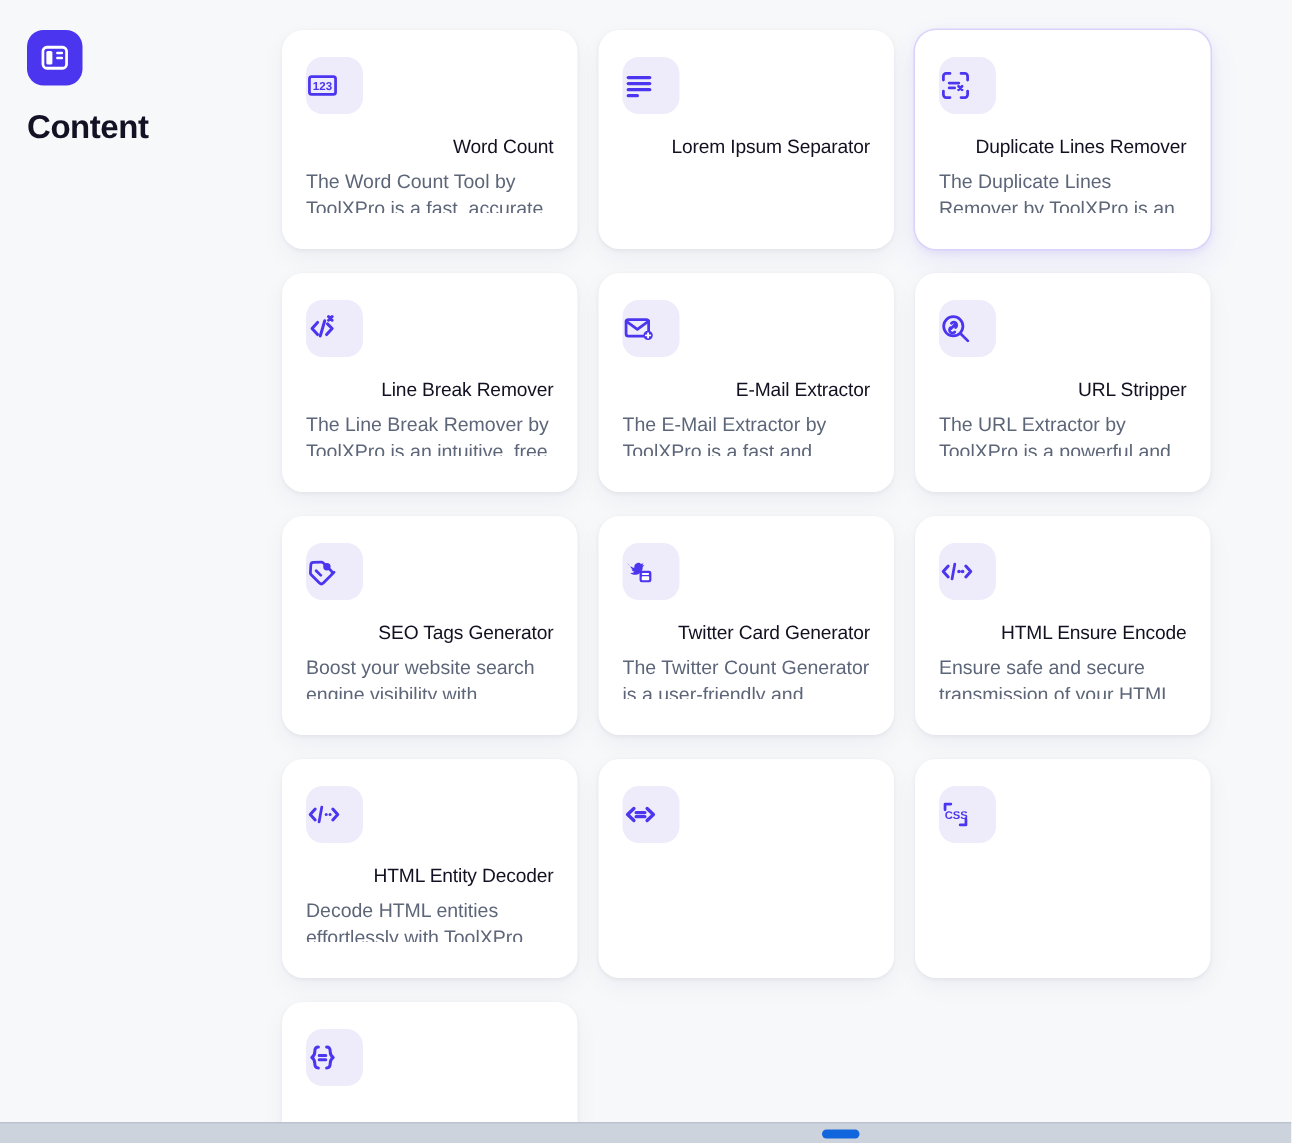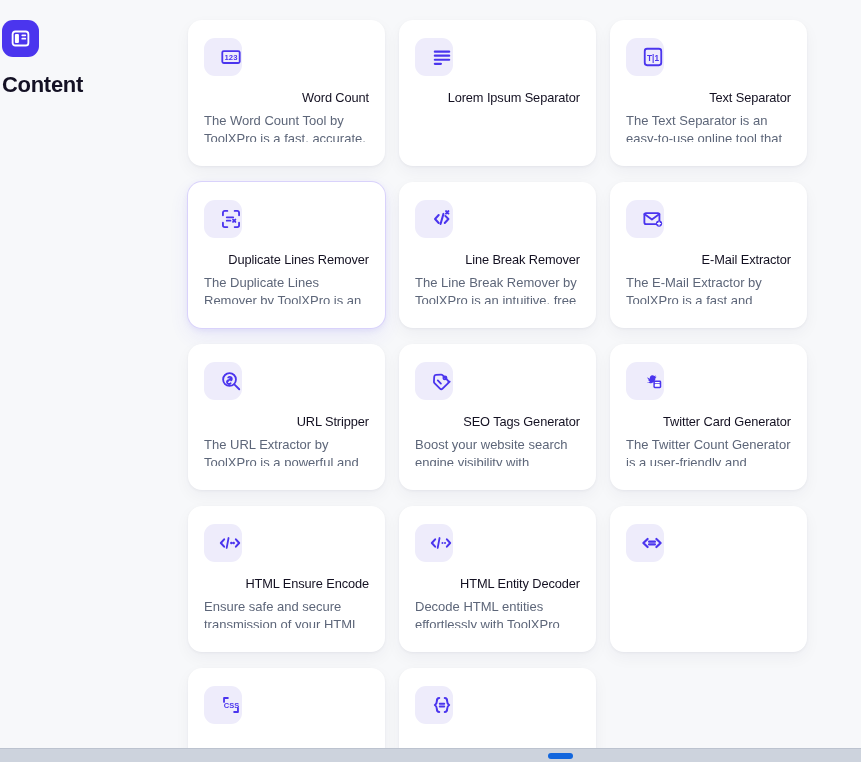--- a/index.html
+++ b/index.html
@@ -19,21 +19,21 @@
     background: #f7f8fa;
     overflow: hidden;
   }
 
   
   .brand-rail {
     position: absolute;
     left: 0; top: 0;
     width: 188px;
     height: 762px;
-    padding: 20px 0 0 2px;
+    padding: 20px 0 0 18px;
     background: #f7f8fa;
   }
 
   .brand-logo {
     width: 37px; height: 37px;
     border-radius: 11px;
     background: #4b35ee;
     display: flex;
     align-items: center;
     justify-content: center;
@@ -75,21 +75,21 @@
                 0 2px 6px rgba(79, 63, 232, 0.10),
                 0 8px 20px rgba(79, 63, 232, 0.09);
   }
 
   .card-icon {
     width: 38px; height: 38px;
     border-radius: 11px;
     background: #eeecfb;
     display: flex;
     align-items: center;
-    justify-content: flex-end;
+    justify-content: flex-start;
     color: #4b35ee;
   }
 
   .card-title {
     margin-top: 14px;
     font-size: 12.8px;
     font-weight: normal;
     color: #131021;
     letter-spacing: -0.1px;
     white-space: nowrap;
@@ -163,30 +163,20 @@
         <svg width="22" height="22" viewBox="0 0 24 24" fill="none">
           <rect x="3" y="5" width="18" height="2.4" rx="1.2" fill="#4b35ee"></rect>
           <rect x="3" y="9.4" width="18" height="2.4" rx="1.2" fill="#4b35ee"></rect>
           <rect x="3" y="13.8" width="18" height="2.4" rx="1.2" fill="#4b35ee"></rect>
           <rect x="3" y="18.2" width="9" height="2.4" rx="1.2" fill="#4b35ee"></rect>
         </svg>
       </div>
       <div class="card-title">Lorem Ipsum Separator</div>
     </div>
 
-    <div class="tool-card">
-      <div class="card-icon">
-        <svg width="22" height="22" viewBox="0 0 24 24" fill="none">
-          <rect x="3" y="3" width="18" height="18" rx="2.6" stroke="#4b35ee" stroke-width="2"></rect>
-          <text x="12" y="16" font-family="Liberation Sans, sans-serif" font-size="9" font-weight="bold" fill="#4b35ee" text-anchor="middle">T|1</text>
-        </svg>
-      </div>
-      <div class="card-title">Text Separator</div>
-      <div class="card-desc">The Text Separator is an easy-to-use online tool that allows you to</div>
-    </div>
 
     <div class="tool-card is-active">
       <div class="card-icon">
         <svg width="22" height="22" viewBox="0 0 24 24" fill="none" stroke="#4b35ee" stroke-width="2" stroke-linecap="round">
           <path d="M3.2 8V5.2a2 2 0 0 1 2-2H8"></path>
           <path d="M16 3.2h2.8a2 2 0 0 1 2 2V8"></path>
           <path d="M20.8 16v2.8a2 2 0 0 1-2 2H16"></path>
           <path d="M8 20.8H5.2a2 2 0 0 1-2-2V16"></path>
           <path d="M7.4 10.2h7"></path>
           <path d="M7.4 13.8h4"></path>

